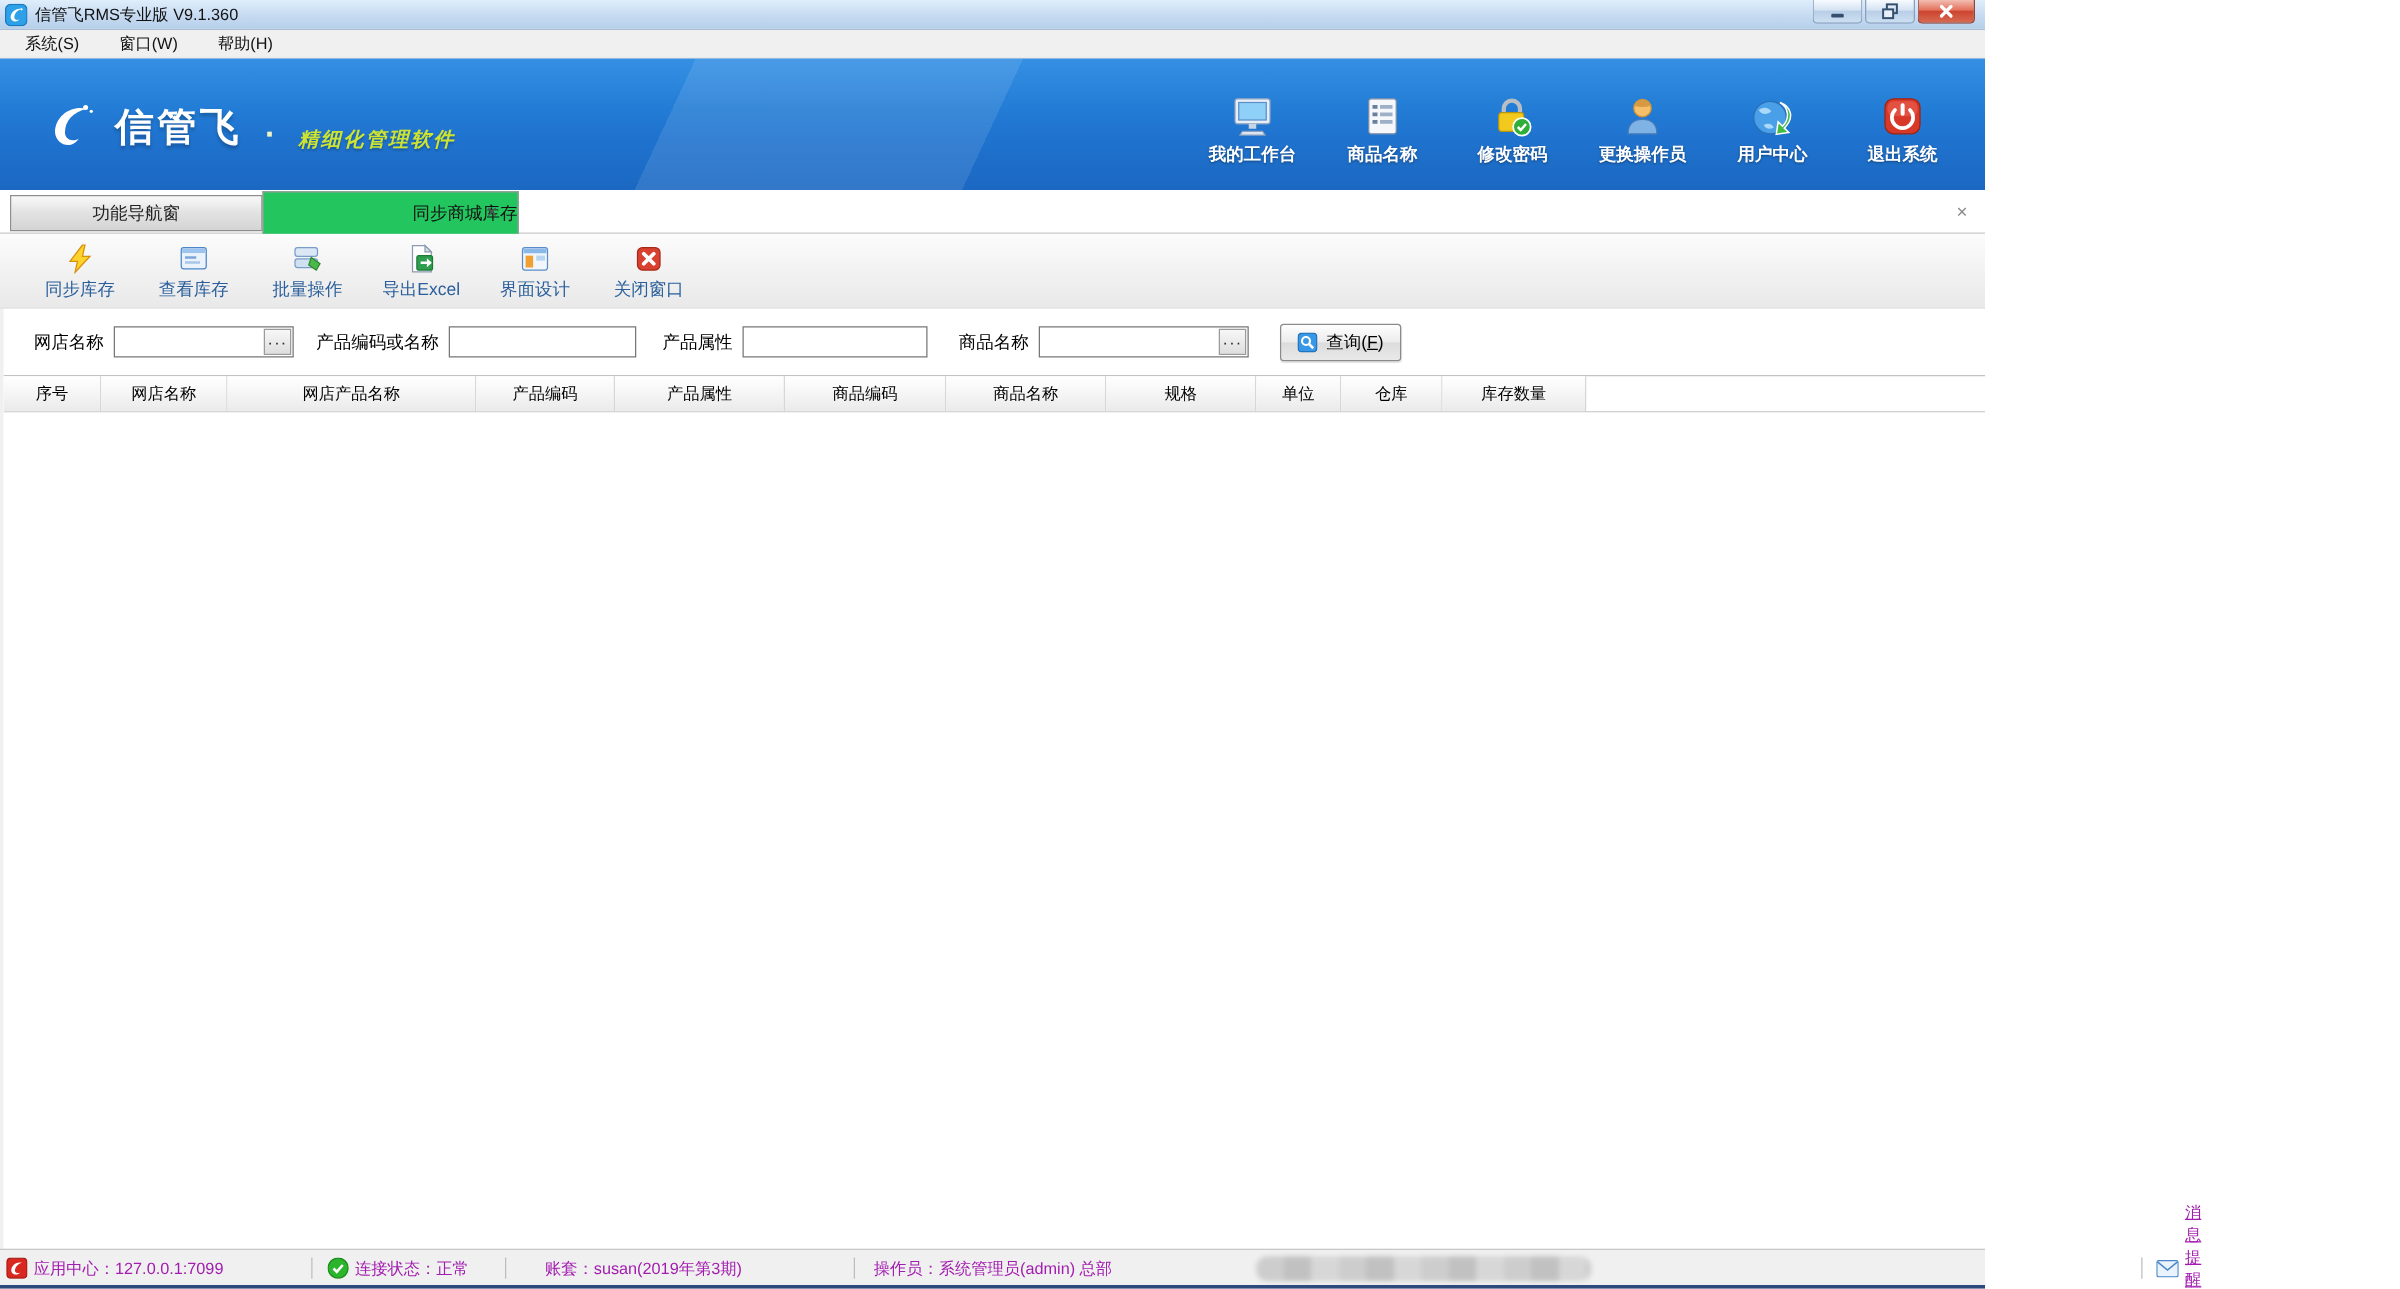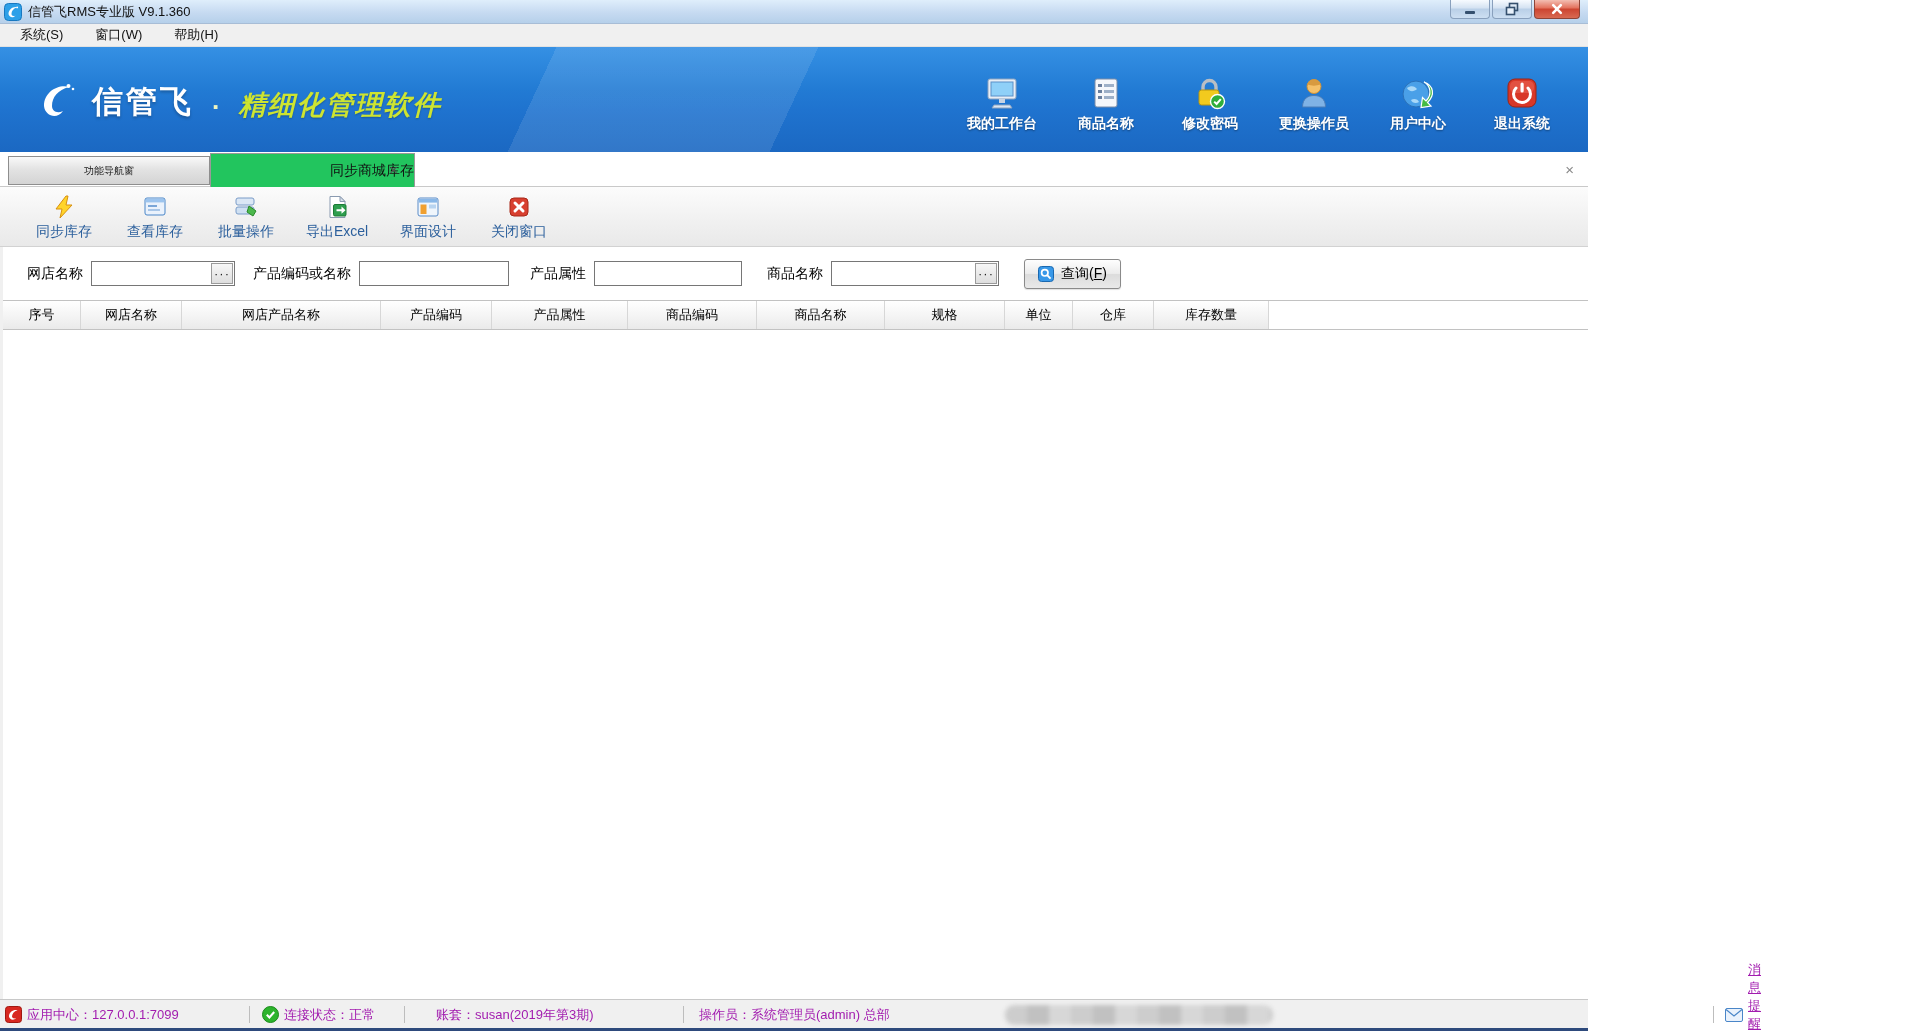--- a/index.html
+++ b/index.html
@@ -25,30 +25,30 @@
 
   
   .banner { height:105px; flex:0 0 105px; position:relative; overflow:hidden;
     background:linear-gradient(180deg,#3590e4 0%,#227bd4 40%,#1f73cf 60%,#1b68c2 100%);
     background-color:#1f74d0; display:flex; align-items:center; justify-content:space-between; padding:0 18px 0 34px; }
   .banner::before { content:""; position:absolute; inset:0;
     background:linear-gradient(115deg, rgba(255,255,255,0) 34%, rgba(255,255,255,.10) 34%, rgba(255,255,255,.10) 50%, rgba(255,255,255,0) 50%); pointer-events:none; }
   .brand { display:flex; align-items:flex-end; gap:12px; position:relative; }
   .brand-name { font-size:31px; font-weight:bold; color:#fff; letter-spacing:3px; text-shadow:0 2px 3px rgba(0,0,0,.25); }
   .brand-sep { font-size:26px; font-weight:bold; color:#eef5c0; margin:0 6px; }
-  .brand-slogan { font-size:27px; font-weight:bold; font-style:italic; color:#cde431; letter-spacing:2px; text-shadow:0 1px 2px rgba(0,0,0,.25); }
+  .brand-slogan { font-size:16px; font-weight:bold; font-style:italic; color:#cde431; letter-spacing:2px; text-shadow:0 1px 2px rgba(0,0,0,.25); }
   .banner-actions { display:flex; align-items:flex-start; gap:8px; padding-top:10px; position:relative; }
   .banner-item { width:96px; display:flex; flex-direction:column; align-items:center; gap:5px; cursor:pointer; }
   .banner-item .b-label { font-size:14px; font-weight:bold; color:#fff; text-shadow:0 1px 2px rgba(0,0,0,.4); white-space:nowrap; }
 
   
   .tabbar { height:35px; flex:0 0 35px; background:#fff; display:flex; align-items:flex-end; position:relative; border-bottom:1px solid #c9c9c9; }
   .tab-inactive { width:202px; height:29px; margin:0 0 1px 8px; border:1px solid #8e8e8e;
     background:linear-gradient(180deg,#f9f9f9 0%,#e3e3e3 45%,#d4d4d4 100%);
-    display:flex; align-items:center; justify-content:center; font-size:10px; color:#222; }
+    display:flex; align-items:center; justify-content:center; font-size:14px; color:#222; }
   .tab-active { width:205px; height:34px; margin-bottom:-1px; background:#22c55e; border:1px solid #9a9a9a; border-bottom:none;
     display:flex; align-items:center; justify-content:flex-end; font-size:14px; color:#111; position:relative; z-index:2; }
   .tab-active .tab-close { position:absolute; right:16px; top:8px; color:#555; font-size:15px; line-height:1; cursor:pointer; }
   .panel-close { margin-left:auto; margin-right:14px; align-self:center; color:#8a8a8a; font-size:15px; line-height:1; cursor:pointer; }
 
   
   .toolbar { height:60px; flex:0 0 60px; background:linear-gradient(180deg,#fcfcfc 0%,#f1f1f1 55%,#e9e9e9 100%);
     border-bottom:1px solid #d2d2d2; display:flex; align-items:center; padding-left:8px; }
   .grip { width:6px; margin:8px 3px; background-image:radial-gradient(circle,#a6a6a6 1px,rgba(0,0,0,0) 1.4px); background-size:5px 7px; background-repeat:repeat-y; }
   .tb-btn { width:88px; display:flex; flex-direction:column; align-items:center; justify-content:center; gap:4px;

